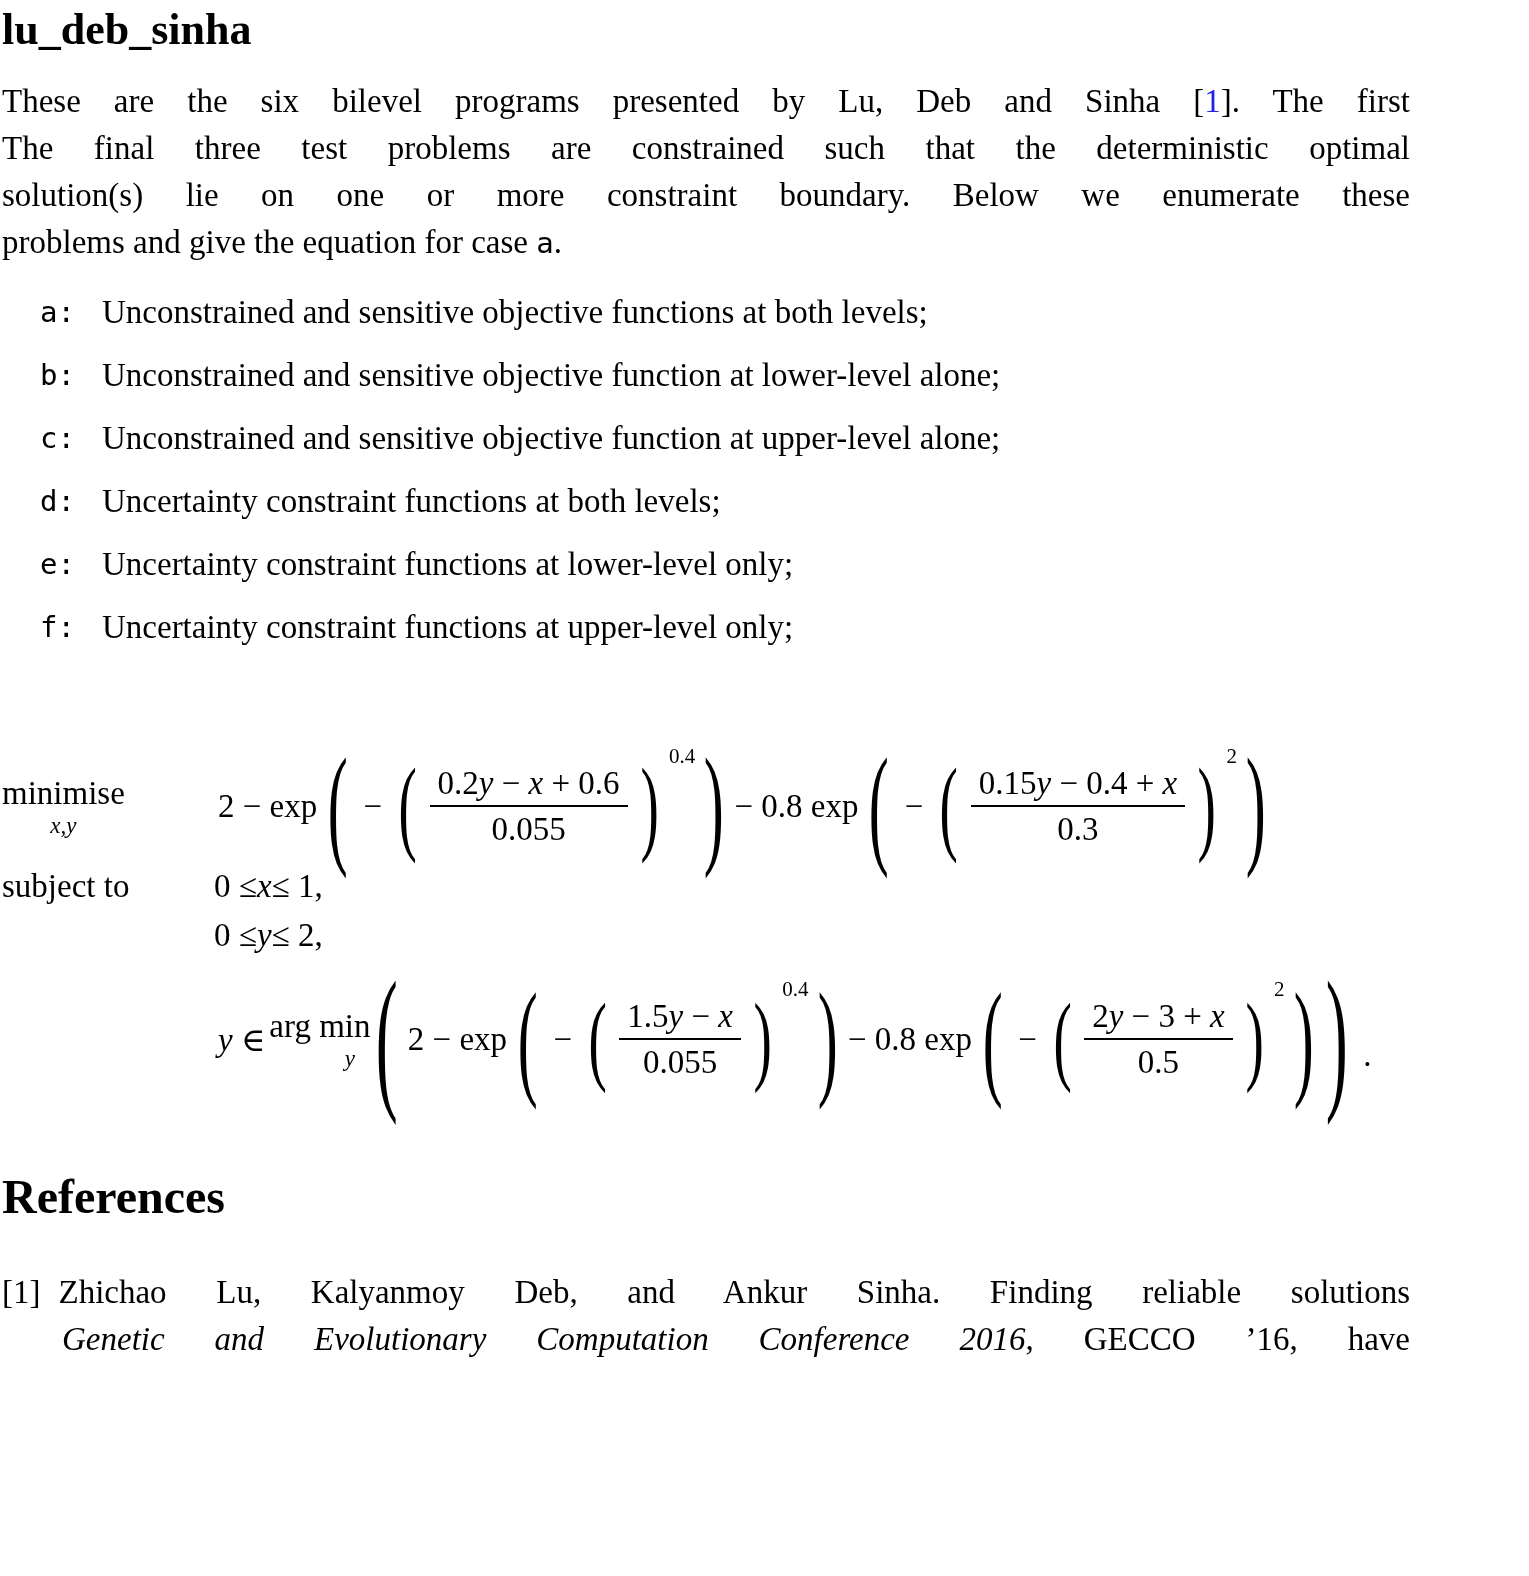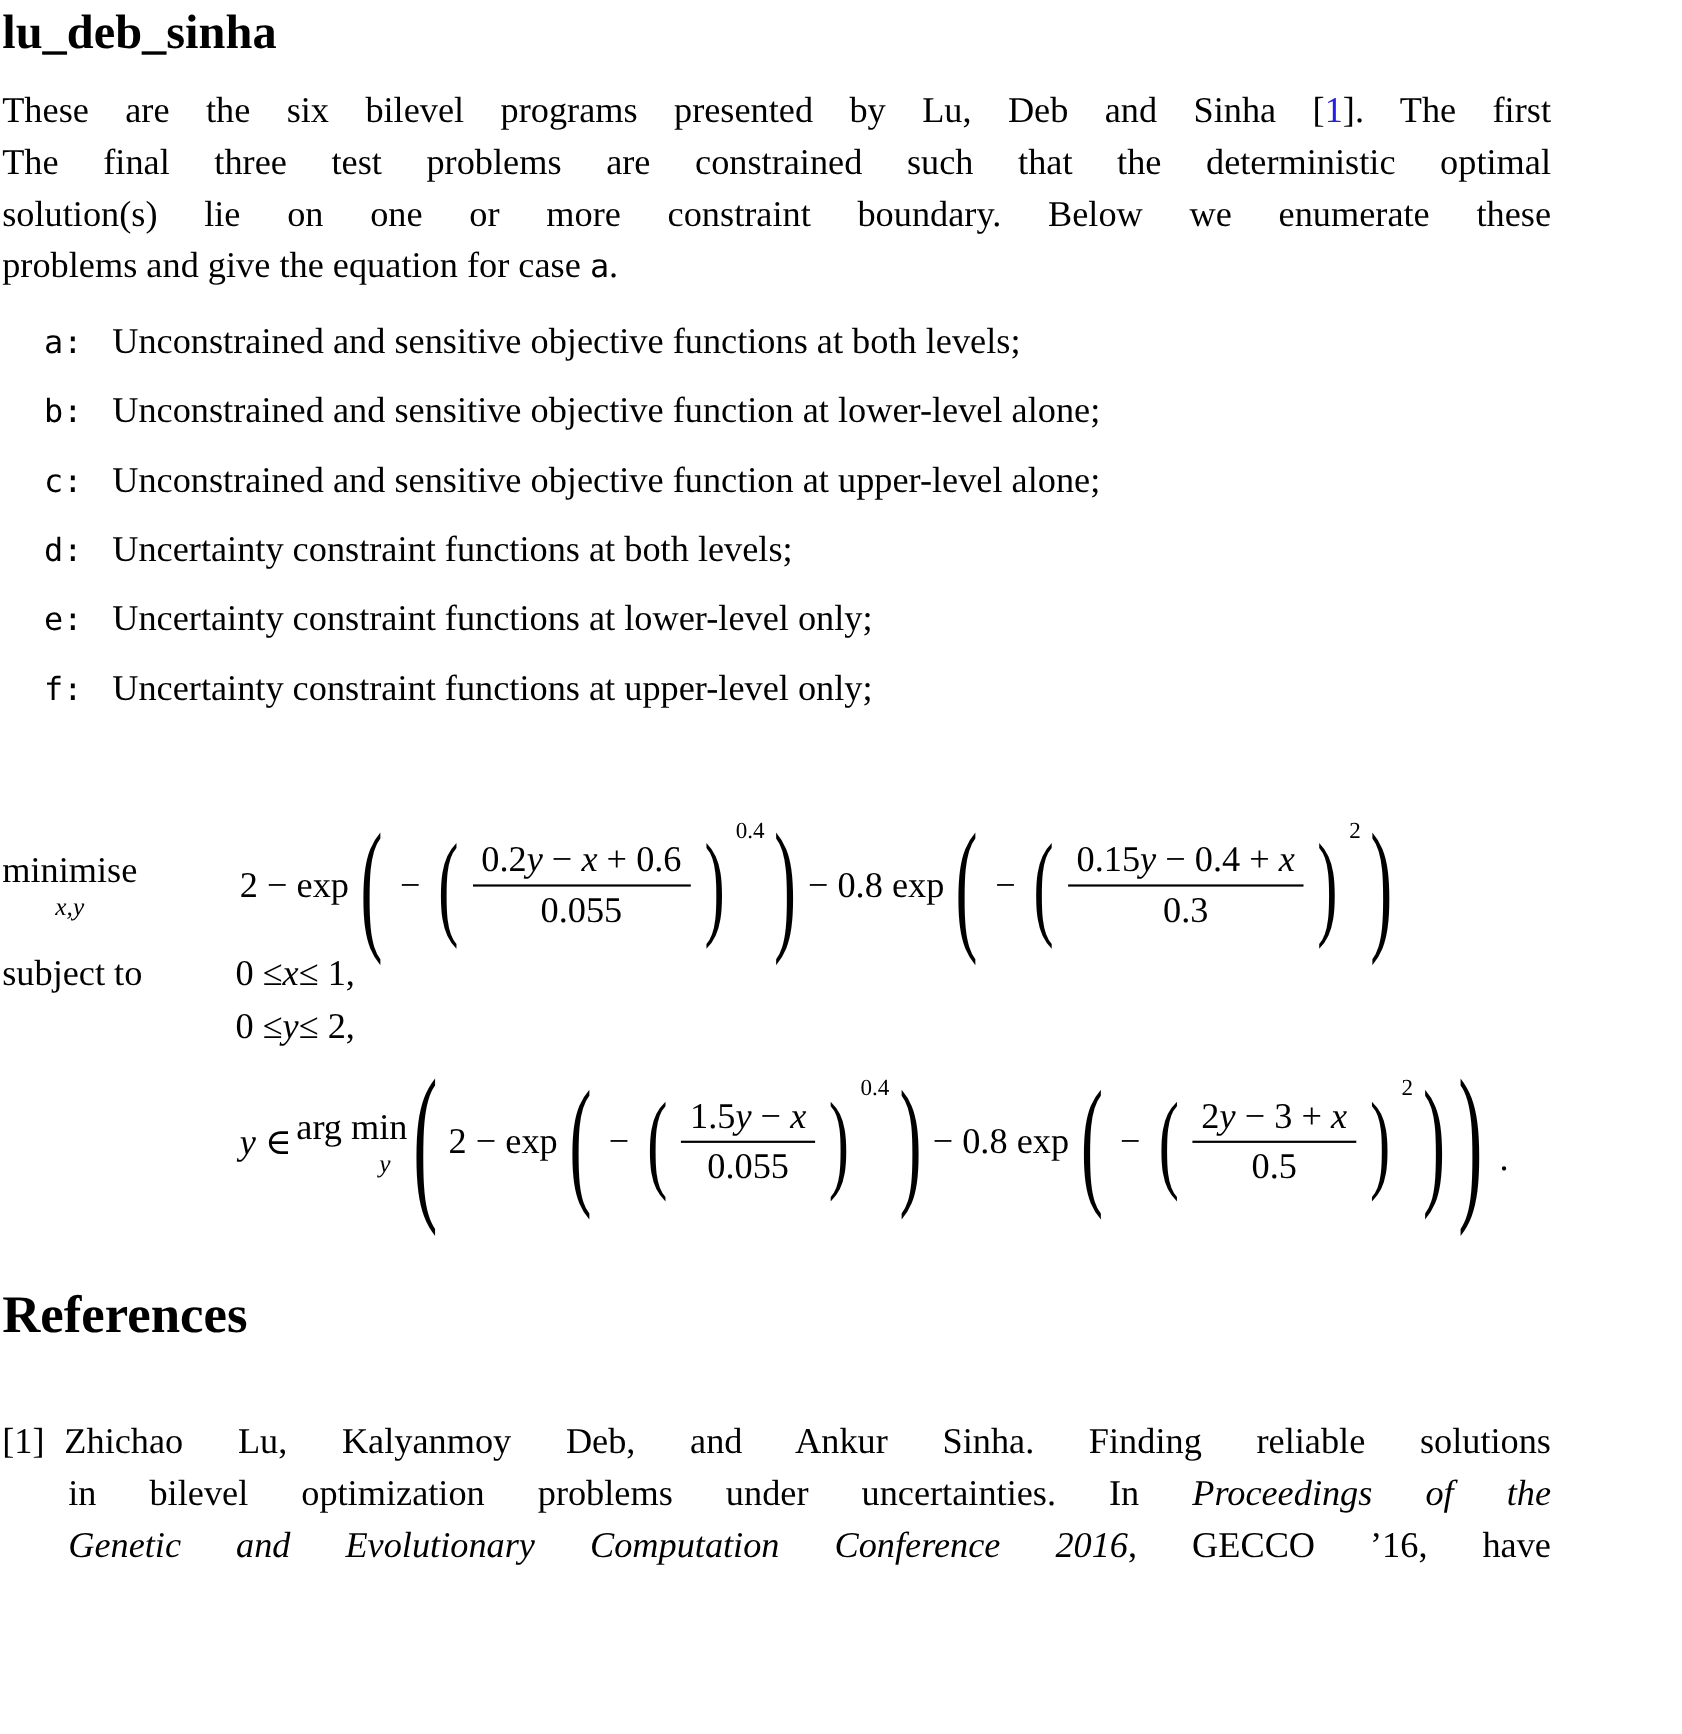--- a/index.html
+++ b/index.html
@@ -45,21 +45,21 @@
   .paren{display:inline-block;line-height:1;font-weight:400;}
   .pi{font-size:100px;transform:scale(0.55,1.06);}
   .po{font-size:100px;transform:scale(0.60,1.33);}
   .pa{font-size:100px;transform:scale(0.55,1.00);}
   .pb{font-size:100px;transform:scale(0.60,1.30);}
   .pc{font-size:100px;transform:scale(0.66,1.58);}
   .sup{font-size:21px;position:relative;top:-50px;margin:0 2px 0 3px;white-space:pre;}
   .mperiod{position:relative;top:16px;margin-left:10px;}
 
   .refs-heading{font-size:48px;font-weight:700;margin:78px 0 0 0;line-height:60px;}
-  .ref-entry{margin-top:62px;}
+  .ref-entry{margin-top:42px;}
   .ref-line{line-height:47px;}
   .ref-indent{margin-left:60px;}
   .ref-marker{padding-right:18px;}
   .em{font-style:italic;}
 </style>
 </head>
 <body>
 
 <div>
 
@@ -182,17 +182,16 @@
         <span class="paren pc">)</span>
         <span class="mperiod">.</span>
       </div>
     </div>
   </div>
 
   <h2 class="refs-heading measure">References</h2>
 
   <div class="ref-entry measure">
     <div class="ref-line jline"><span class="ref-marker">[1]</span><span>Zhichao Lu, Kalyanmoy Deb, and Ankur Sinha.  Finding reliable solutions</span></div>
-    <div class="ref-line ref-indent jline"><span>in bilevel optimization problems under uncertainties.  In </span><span class="em">Proceedings of the</span></div>
     <div class="ref-line ref-indent jline"><span class="em">Genetic and Evolutionary Computation Conference 2016</span><span>, GECCO ’16, have</span></div>
   </div>
 
 </div>
 
 </body></html>

